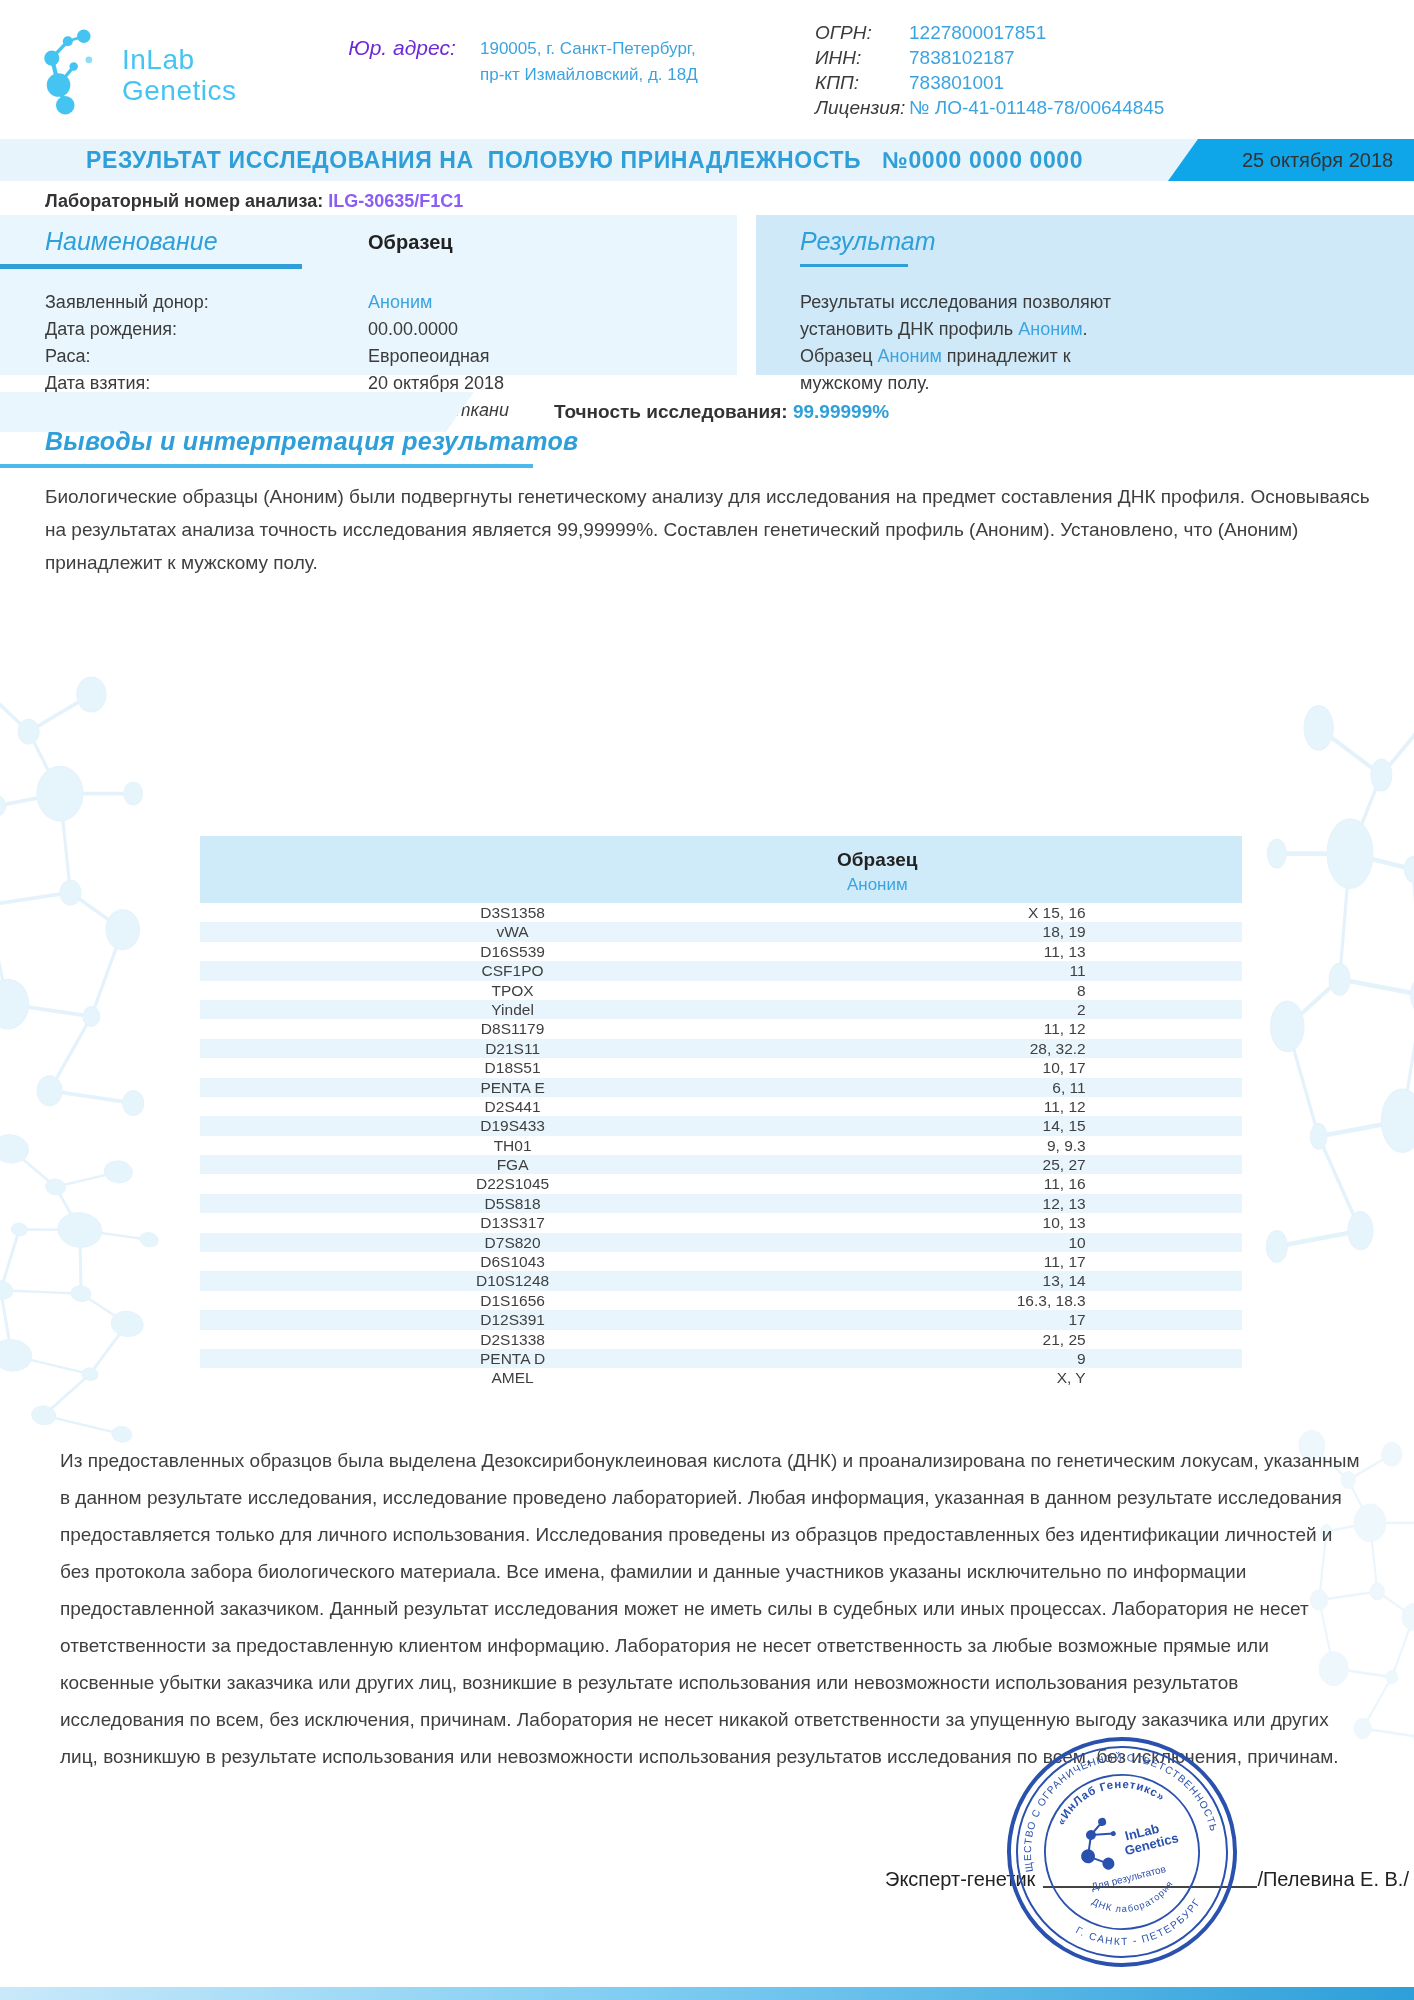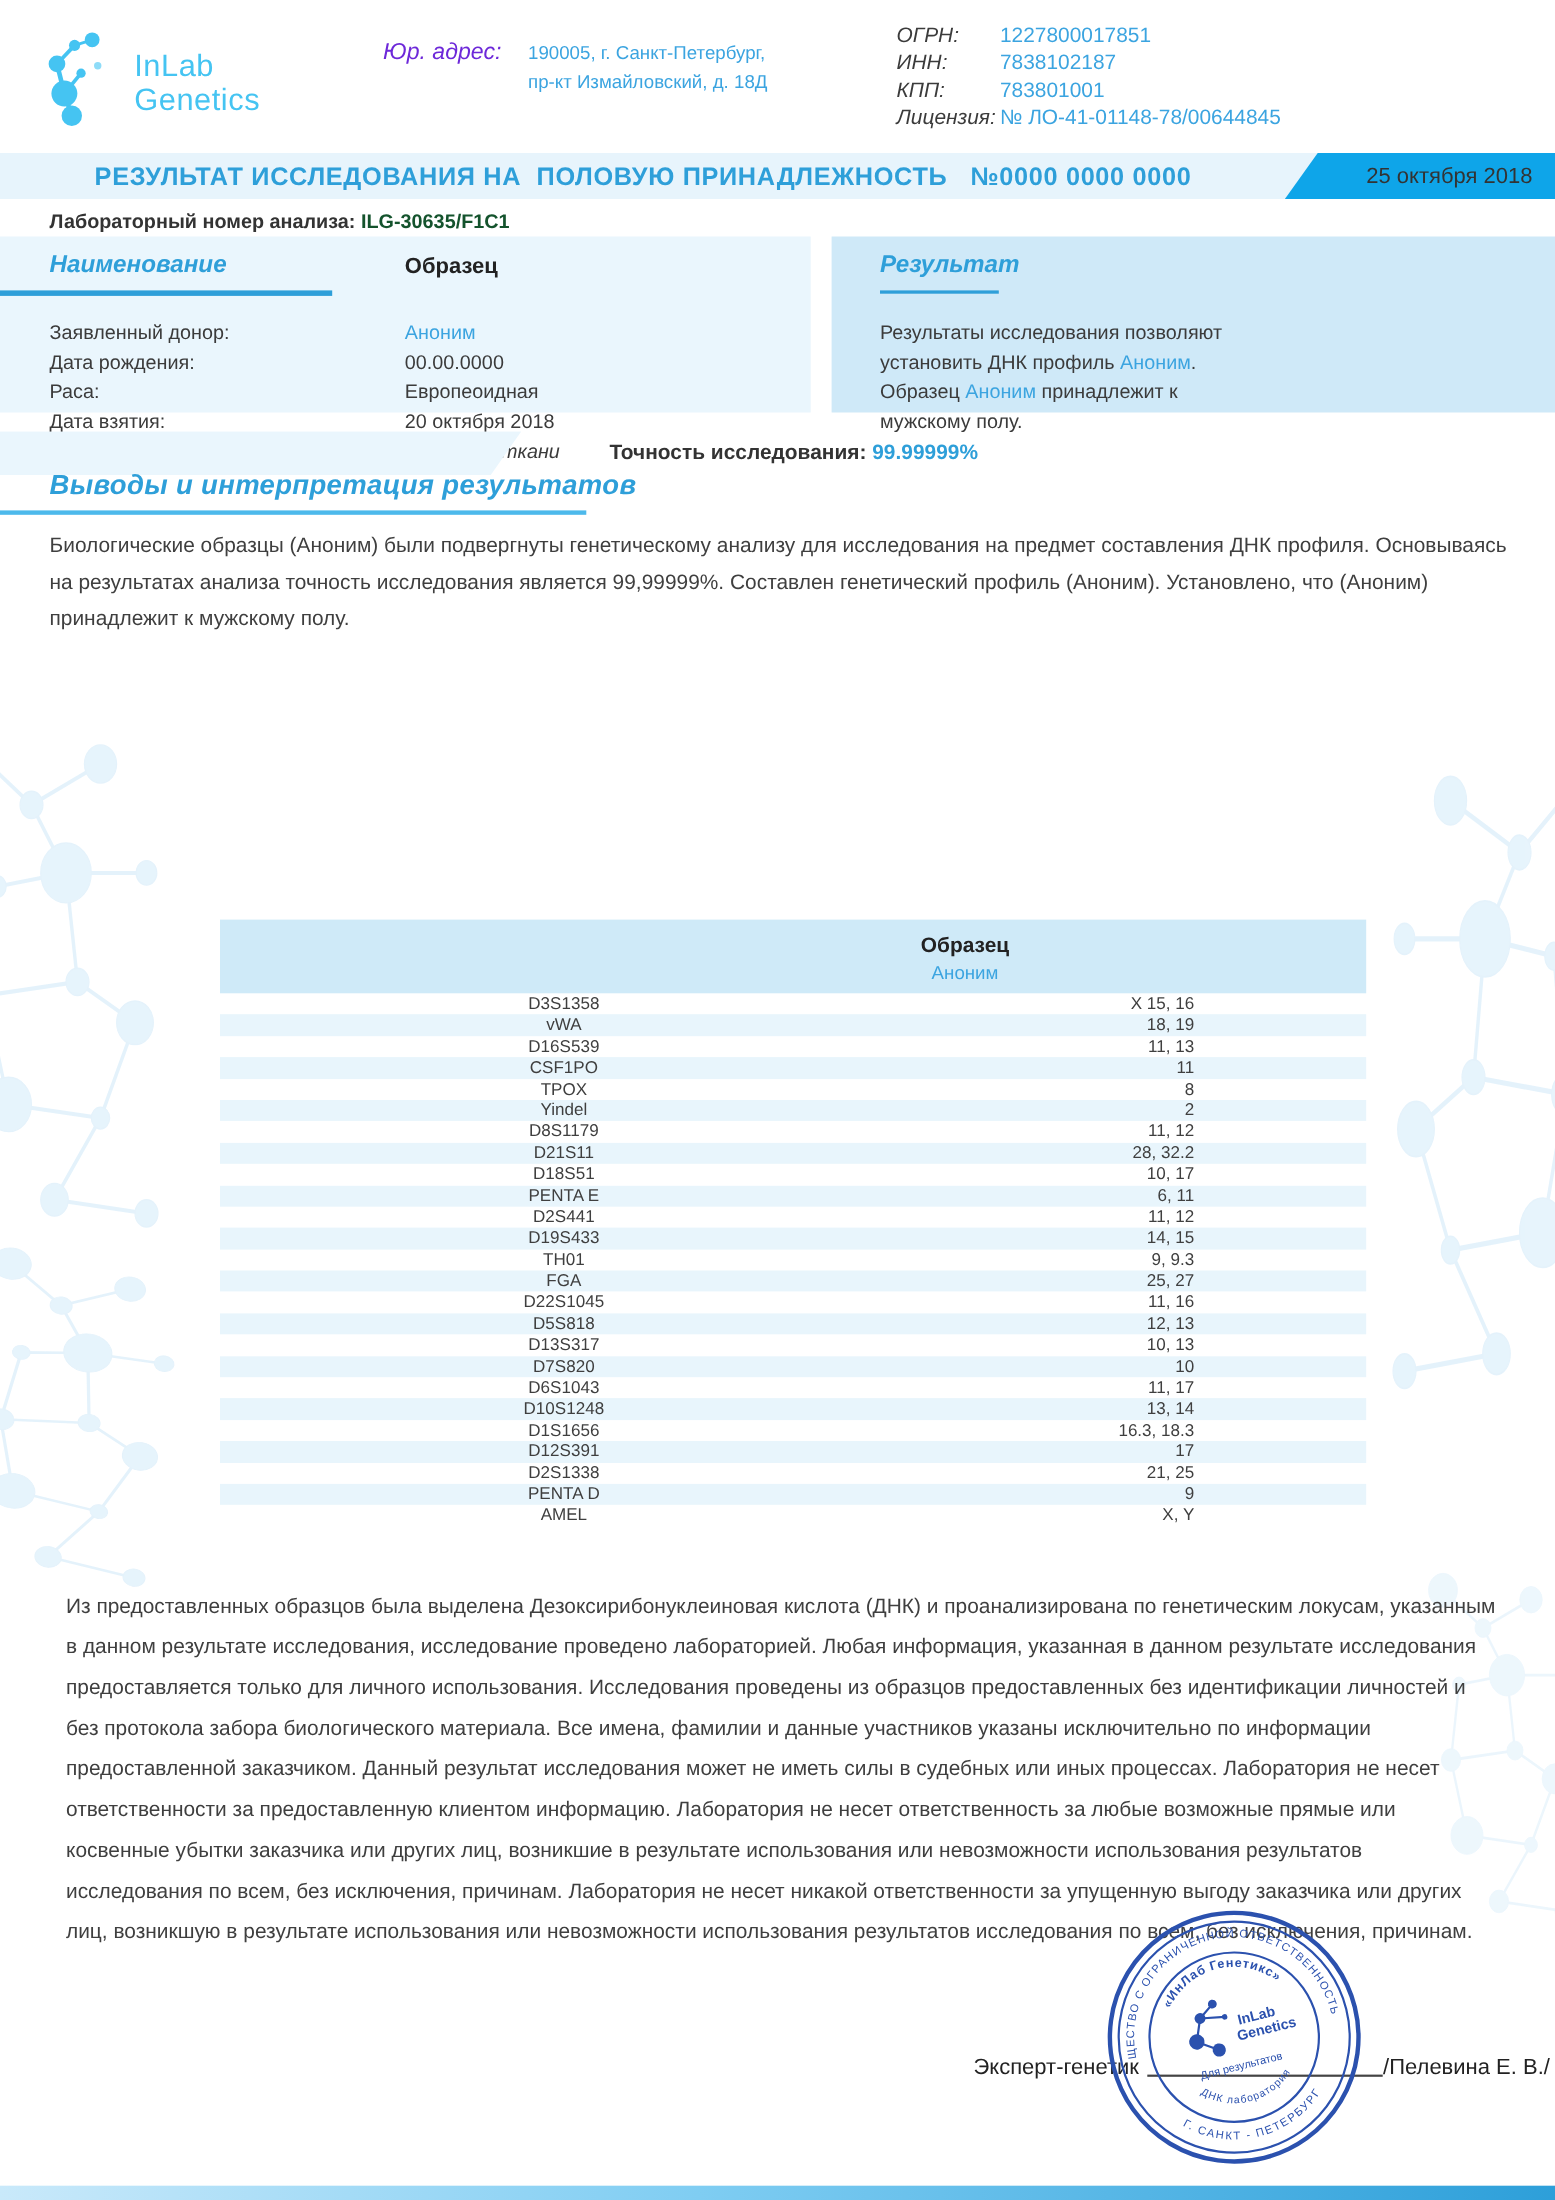--- a/index.html
+++ b/index.html
@@ -26,26 +26,26 @@
               clip-path:polygon(0 0,100% 0,calc(100% - 30px) 100%,0 100%);
               display:flex;align-items:center;padding-left:41px;}
   .title-text{margin-left:45px;font-size:23px;font-weight:bold;color:#2e9fd9;
               letter-spacing:.6px;white-space:pre;}
   .date-band{position:absolute;left:1168px;top:139px;width:246px;height:42px;background:#0ea5e9;
              clip-path:polygon(30px 0,100% 0,100% 100%,0 100%);display:flex;align-items:center;}
   .date-text{margin-left:74px;font-size:20px;color:#333;}
 
   
   .lab-number{position:absolute;left:45px;top:191px;font-size:18px;font-weight:bold;color:#333;}
-  .lab-number .value{color:#14532d;}
+  .lab-number .value{color:#8b5cf6;}
 
   
   .sample-panel{position:absolute;left:0;top:215px;width:737px;height:160px;background:#eaf6fd;}
   .result-panel{position:absolute;left:756px;top:215px;width:658px;height:160px;background:#cfe9f8;}
-  .panel-heading{position:absolute;font-style:italic;font-weight:bold;font-size:22px;color:#2e9fd9;}
+  .panel-heading{position:absolute;font-style:italic;font-weight:normal;font-size:25px;color:#2e9fd9;}
   .sample-underline{position:absolute;left:0;top:49px;width:302px;height:5px;background:#2e9fd9;}
   .result-underline{position:absolute;left:44px;top:49px;width:108px;height:3px;background:#2e9fd9;}
   .sample-col-header{position:absolute;left:368px;top:16px;font-weight:bold;font-size:20px;color:#222;}
   .sample-rows{position:absolute;left:45px;top:74px;font-size:18px;line-height:27px;}
   .sample-row{display:flex;}
   .sample-row .label{width:323px;}
   .v-blue{color:#3ba4e0;}
   .v-italic{font-style:italic;}
   .result-text{position:absolute;left:44px;top:74px;width:352px;font-size:18px;line-height:27px;color:#3b3b3b;}
   .result-text .blue{color:#3ba4e0;}

